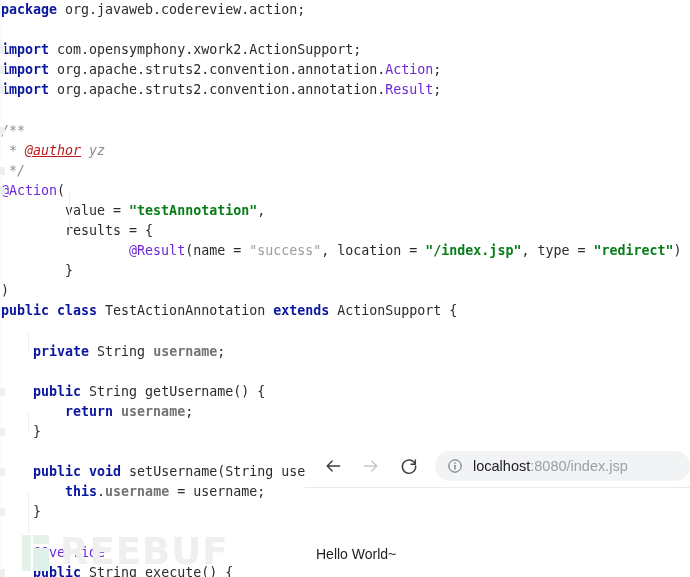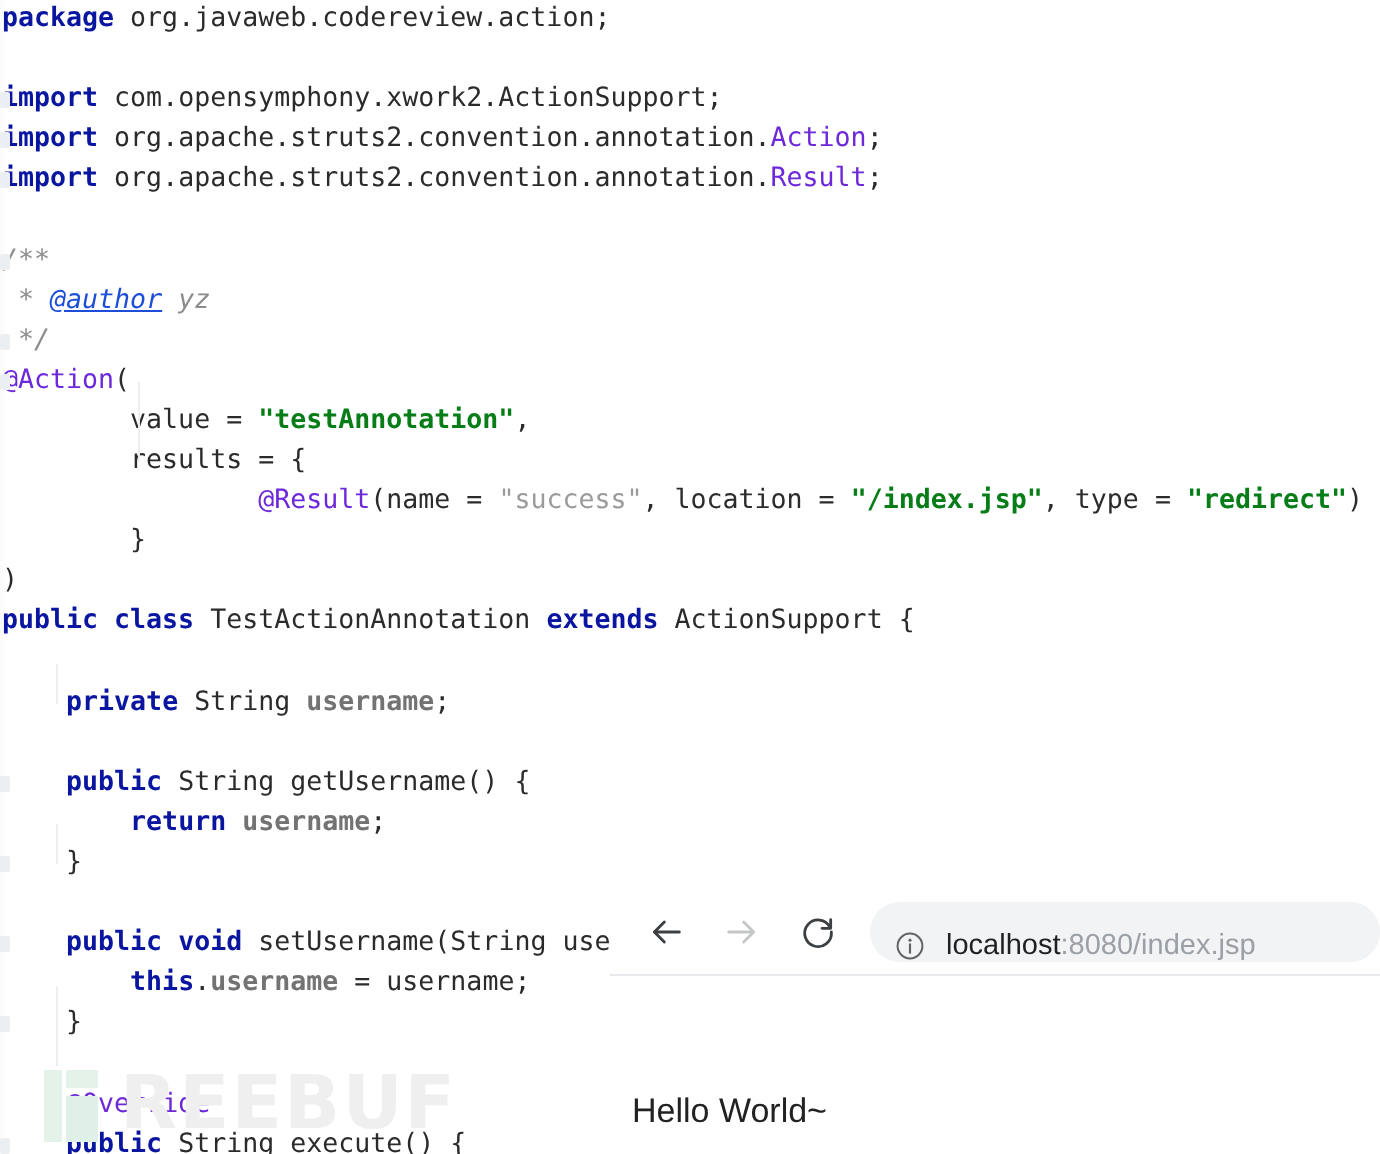--- a/index.html
+++ b/index.html
@@ -56,21 +56,21 @@
   }
 
   
   .kw      { color: #0a15a0; font-weight: bold; }
   .plain   { color: #2b2b2b; }
   .anno    { color: #6d28d9; }
   .str     { color: #067d17; font-weight: bold; }
   .strgray { color: #9b9b9b; }
   .field   { color: #737373; font-weight: bold; }
   .cmt     { color: #8c8c8c; font-style: italic; }
-  .cmttag  { color: #1d4ed8; font-style: italic; text-decoration: underline; }
+  .cmttag  { color: #b91c1c; font-style: italic; text-decoration: underline; }
 
   
   .guide {
     position: absolute;
     width: 1px;
     background: #eeeeee;
   }
 
   
   #browser {
@@ -98,21 +98,21 @@
   #nav-fwd    { margin-left: 10px; }
   #nav-reload { margin-left: 10px; }
 
   #omnibox {
     margin-left: 12px;
     flex: 1 1 auto;
     height: 30px;
     background: #f1f3f4;
     border-radius: 15px;
     display: flex;
-    align-items: flex-end;
+    align-items: center;
     padding-left: 12px;
     overflow: hidden;
   }
   #site-info-icon { flex: 0 0 auto; display:flex; align-items:center; }
   #omnibox-url {
     margin-left: 10px;
     font-size: 14.5px;
     color: #9aa0a6;
     white-space: nowrap;
     font-family: "Liberation Sans", sans-serif;
@@ -128,21 +128,21 @@
   #page-viewport {
     position: absolute;
     left: 0; top: 44px;
     width: 385px; height: 89px;
     background: #ffffff;
   }
   #page-text {
     position: absolute;
     left: 11px; top: 58px;
     font-family: "Liberation Sans", sans-serif;
-    font-size: 17px;
+    font-size: 14px;
     color: #222222;
     white-space: nowrap;
   }
 
   
   #watermark {
     position: absolute;
     left: 19px;
     top: 533px;
     display: flex;

